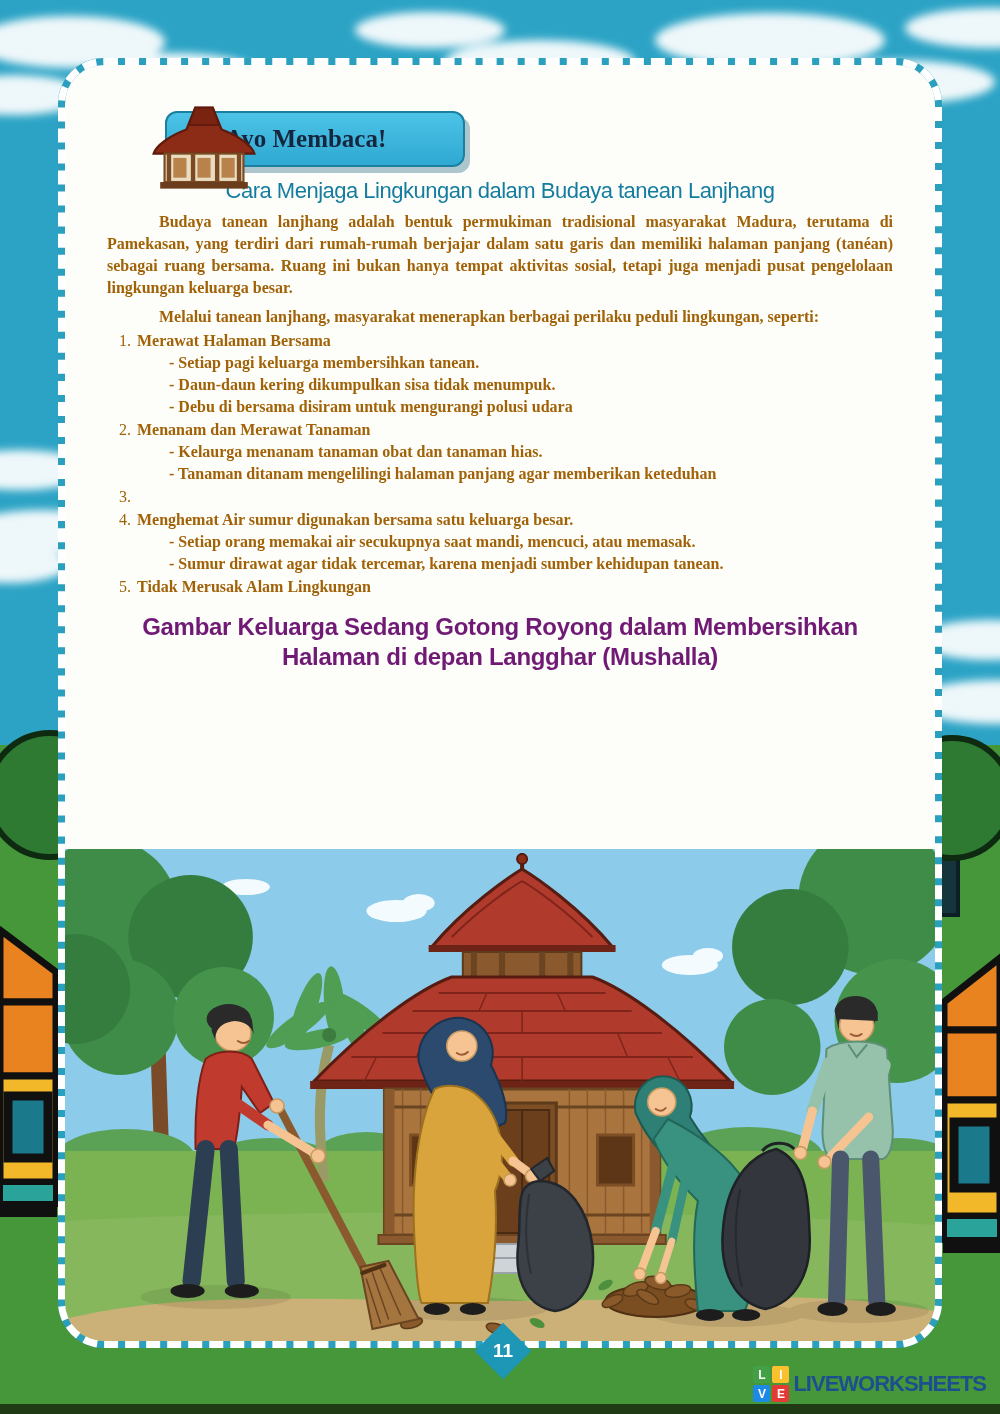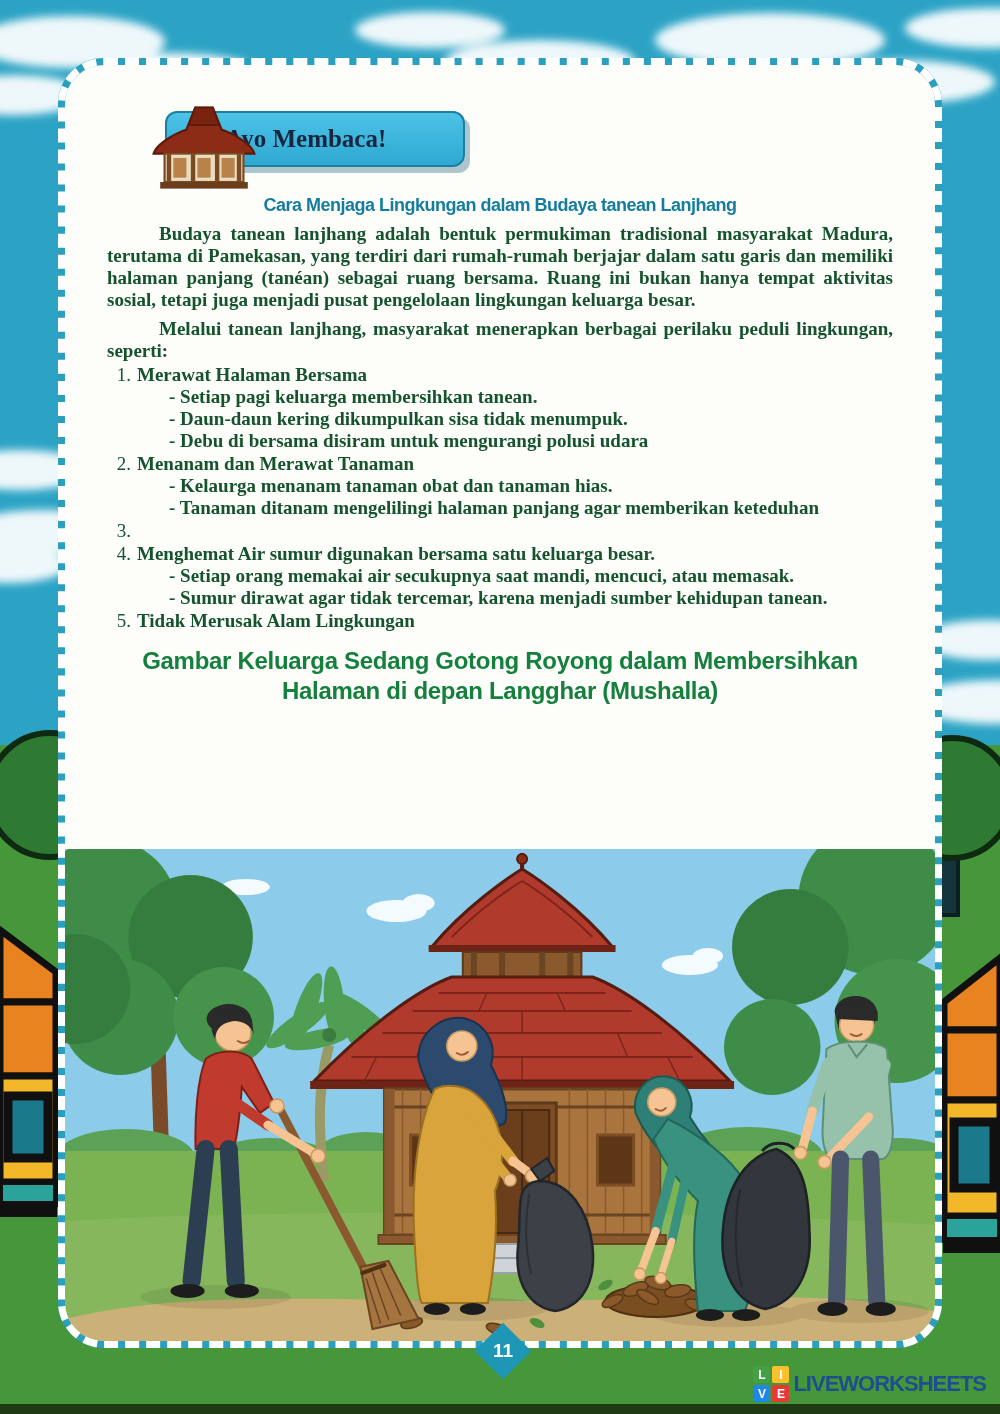--- a/index.html
+++ b/index.html
@@ -38,40 +38,40 @@
     display:flex; align-items:center; padding-left:58px;
   }
   .badge-label {
     font-family:"Liberation Serif", serif; font-weight:bold;
     font-size:25px; color:#16263f;
   }
   .badge-house { position:absolute; left:-18px; top:-12px; width:110px; height:92px; z-index:3; }
 
   
   .title {
-    margin-top:18px; text-align:center;
-    font-size:18px; font-weight:700; letter-spacing:-0.5px;
+    margin-top:1px; text-align:center;
+    font-size:22px; font-weight:400; letter-spacing:-0.5px;
     color:#147d9f;
   }
   .bodytext {
     font-family:"Liberation Serif", serif; font-weight:bold;
-    font-size:19px; line-height:22px; color:#14532d;
+    font-size:16px; line-height:22px; color:#a16207;
   }
   .para { text-align:justify; text-indent:52px; margin-top:7px; }
   .list { margin-top:2px; }
   .list-item { margin-top:1px; }
   .item-head { display:flex; }
   .item-number { width:30px; text-align:right; padding-right:6px; font-weight:normal; flex:none; }
   .item-heading { font-weight:bold; }
   .sub-item { padding-left:62px; }
 
   .caption {
     margin:14px auto 0 auto; max-width:800px; text-align:center;
     font-size:24px; font-weight:800; line-height:30px; letter-spacing:-0.3px;
-    color:#15803d;
+    color:#701a75;
   }
 
   
   .illustration {
     position:absolute; left:0; right:0; bottom:0; height:492px;
     border-radius:0 0 38px 38px; overflow:hidden;
   }
   .illustration svg { display:block; width:100%; height:100%; }
 
   

